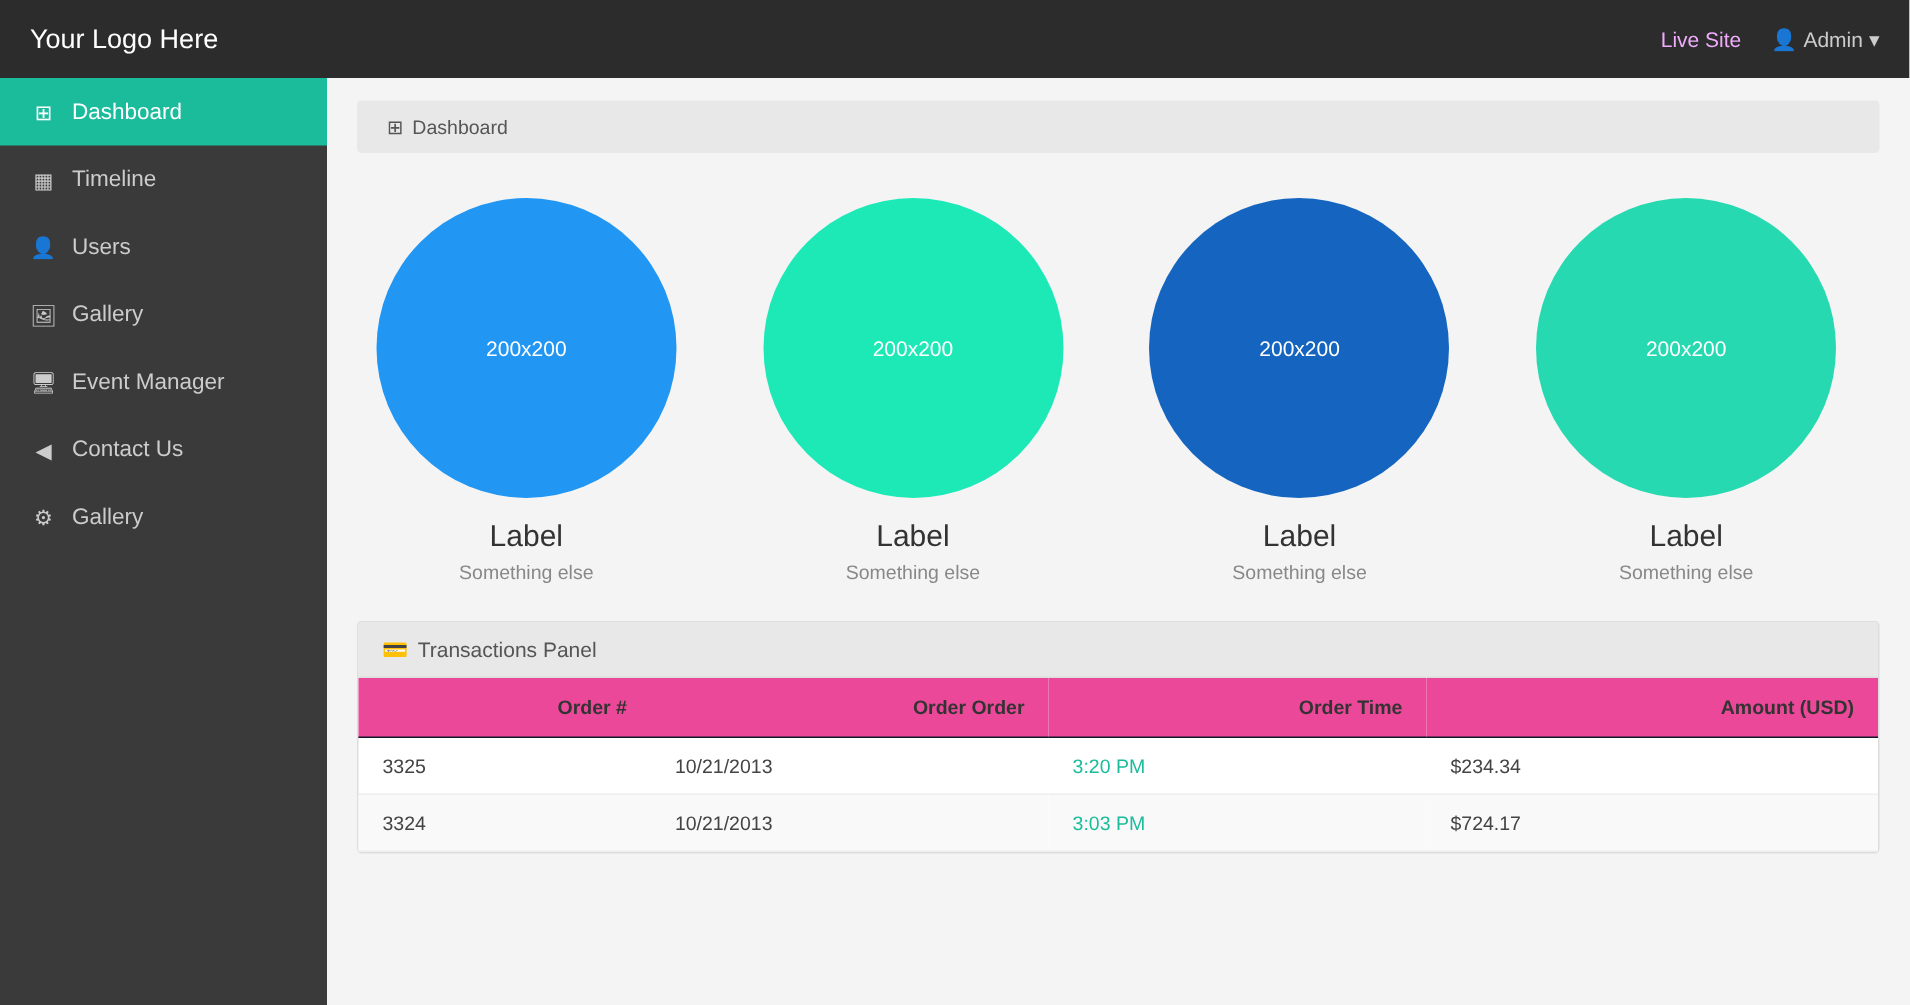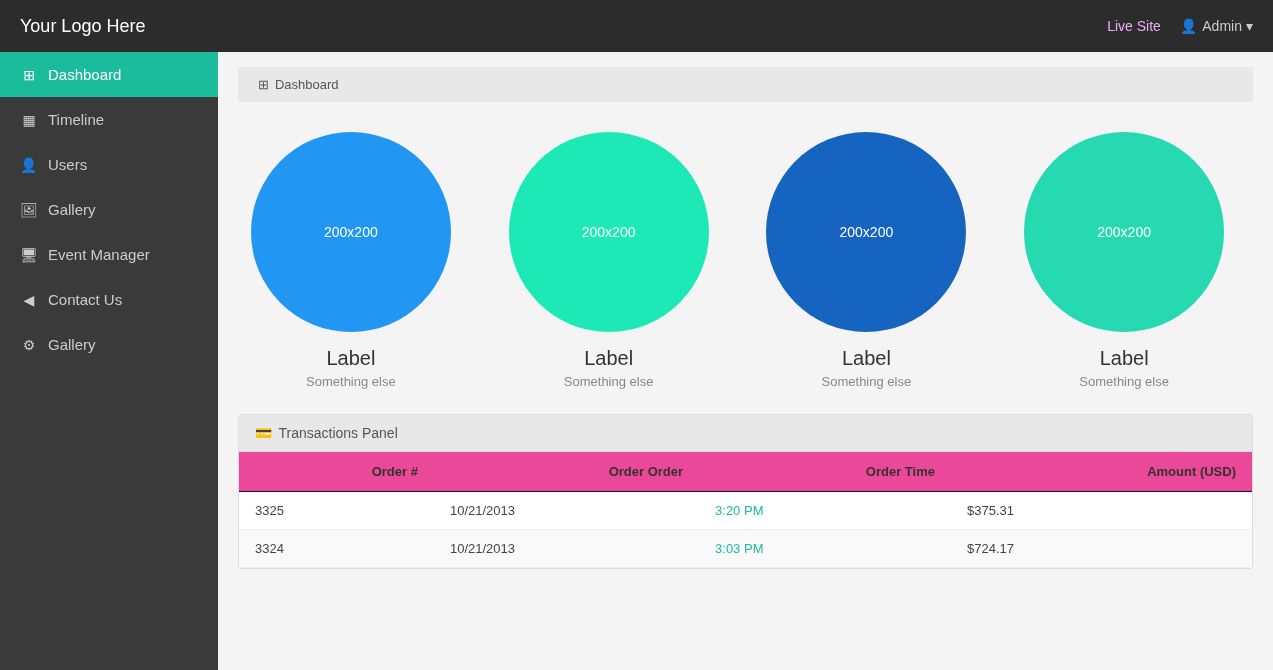--- a/index.html
+++ b/index.html
@@ -304,21 +304,21 @@
             <th>Order Order</th>
             <th>Order Time</th>
             <th>Amount (USD)</th>
           </tr>
         </thead>
         <tbody id="transactions-tbody">
             <tr>
     <td>3325</td>
     <td>10/21/2013</td>
     <td class="highlight">3:20 PM</td>
-    <td>$375.31</td>
+    <td>$234.34</td>
   </tr>
             <tr>
     <td>3324</td>
     <td>10/21/2013</td>
     <td class="highlight">3:03 PM</td>
     <td>$724.17</td>
   </tr>
           </tbody>
       </table>
     </div>

